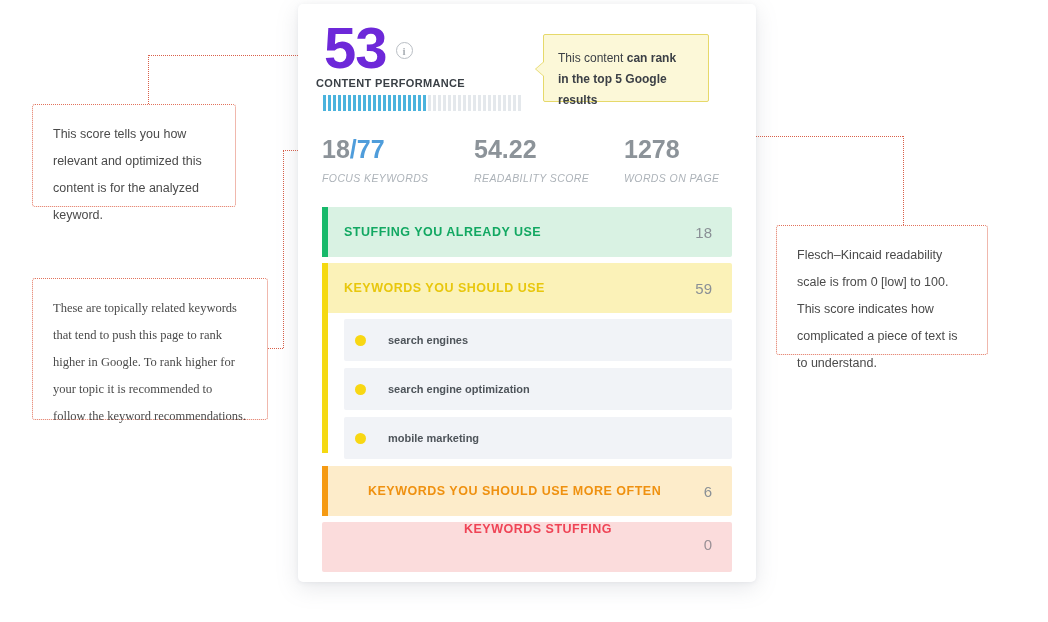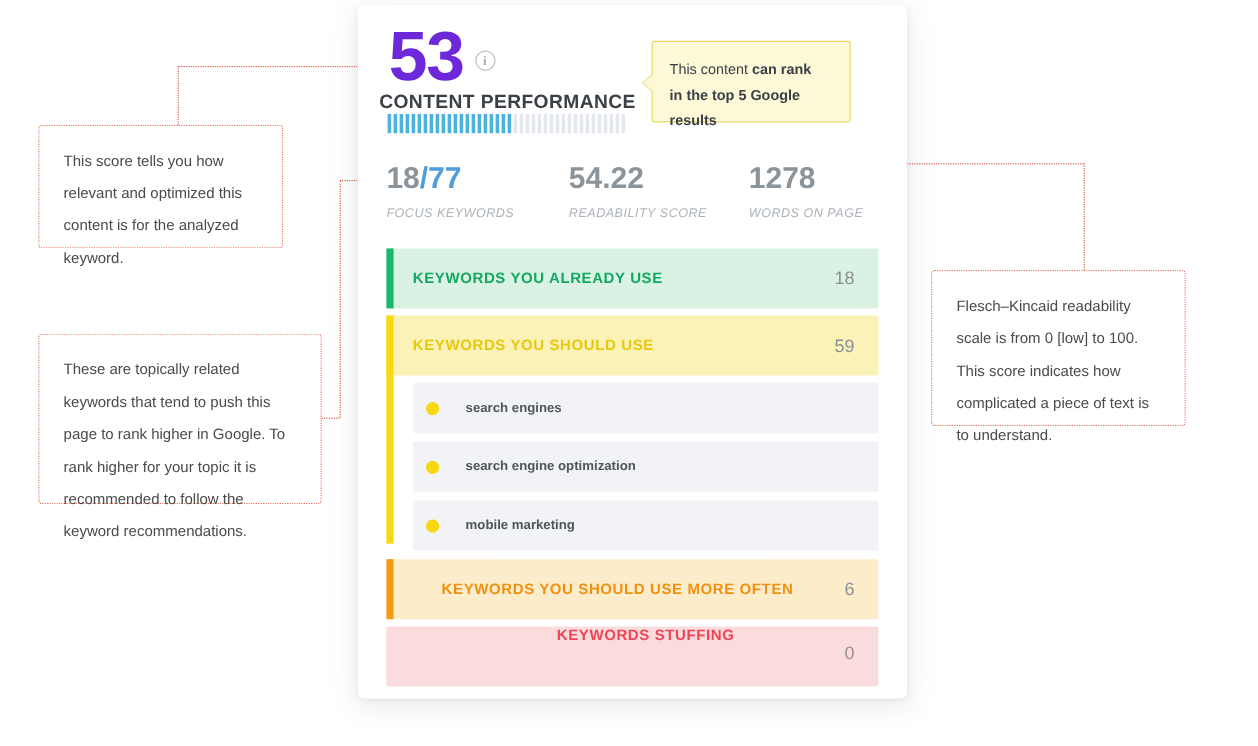--- a/index.html
+++ b/index.html
@@ -52,21 +52,21 @@
     width: 17px; height: 17px; border-radius: 50%;
     border: 1.3px solid #b9bec4;
     color: #a9aeb4; font-size: 11px; font-weight: bold;
     display: flex; align-items: center; justify-content: center;
     margin-left: 9px; margin-top: 16px;
     font-family: "Liberation Serif", serif;
     cursor: pointer;
   }
   .score-label {
     position: absolute; left: 18px; top: 73px;
-    font-size: 16px; font-weight: bold; color: #3a4046;
+    font-size: 11px; font-weight: bold; color: #3a4046;
     letter-spacing: 0.35px;
   }
 
   
   .bar { position: absolute; left: 25px; top: 91px; width: 202px; height: 16px;
          display: flex; gap: 0; }
   .tick { width: 3px; height: 16px; margin-right: 2px; background: #e4e8ec; }
   .tick.on { background: #4bb3dd; }
 
   
@@ -159,21 +159,21 @@
   <div class="conn h" style="left:268px; top:348px; width:15px;"></div>
 
   <div class="conn v" style="left:556px; top:136px; height:14px;"></div>
   <div class="conn h" style="left:556px; top:136px; width:347px;"></div>
   <div class="conn v" style="left:903px; top:136px; height:89px;"></div>
 
   <div class="note" style="left:32px; top:104px; width:204px; height:103px;">
     <p>This score tells you how relevant and optimized this content is for the analyzed keyword.</p>
   </div>
 
-  <div class="note" style="left:32px; top:278px; width:236px; height:142px;">
+  <div class="note" style="left:32px; top:278px; width:236px; height:142px;font-family:Liberation Serif, serif;">
     <p>These are topically related keywords that tend to push this page to rank higher in Google. To rank higher for your topic it is recommended to follow the keyword recommendations.</p>
   </div>
 
   <div class="note" style="left:776px; top:225px; width:212px; height:130px;">
     <p>Flesch–Kincaid readability scale is from 0 [low] to 100. This score indicates how complicated a piece of text is to understand.</p>
   </div>
 
   <div class="dot" style="left:310px; top:51px;"></div>
   <div class="dot" style="left:310px; top:146px;"></div>
   <div class="dot" style="left:552px; top:146px;"></div>
@@ -241,21 +241,21 @@
       <div class="metric m2">
         <div class="val">1278</div>
         <div class="cap">WORDS ON PAGE</div>
       </div>
     </div>
 
     <div class="rows">
 
       <div class="row green">
         <div class="accent"></div>
-        <div class="rlabel">KEYWORDS YOU ALREADY USE</div>
+        <div class="rlabel">STUFFING YOU ALREADY USE</div>
         <div class="rcount">18</div>
       </div>
 
       <div class="kwgroup">
         <div class="group-accent"></div>
         <div class="row yellow">
           <div class="accent"></div>
           <div class="rlabel">KEYWORDS YOU SHOULD USE</div>
           <div class="rcount">59</div>
         </div>

